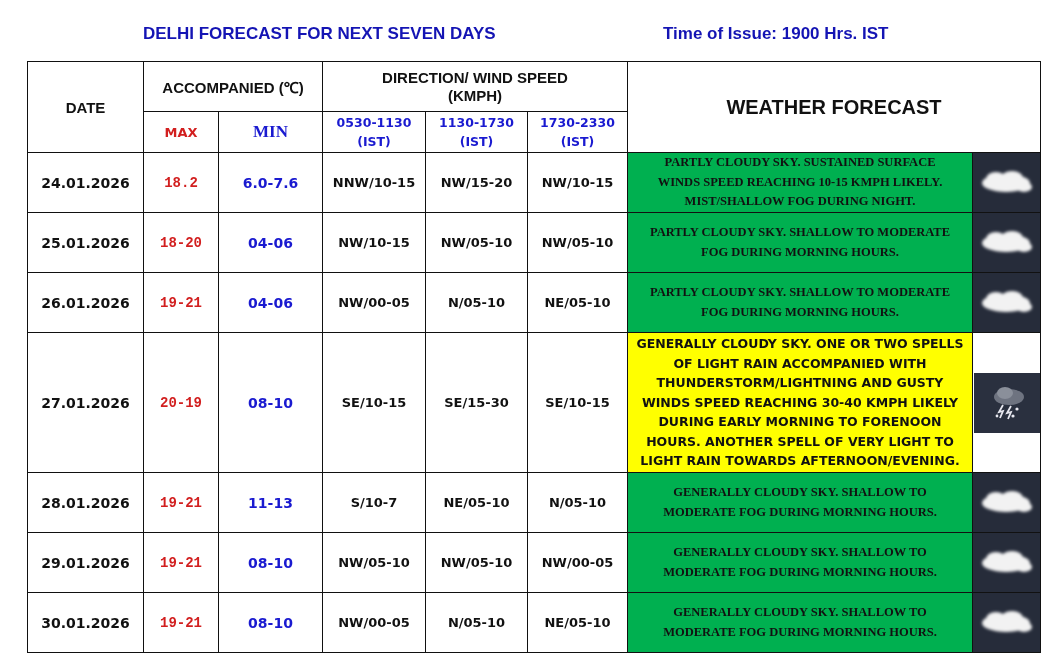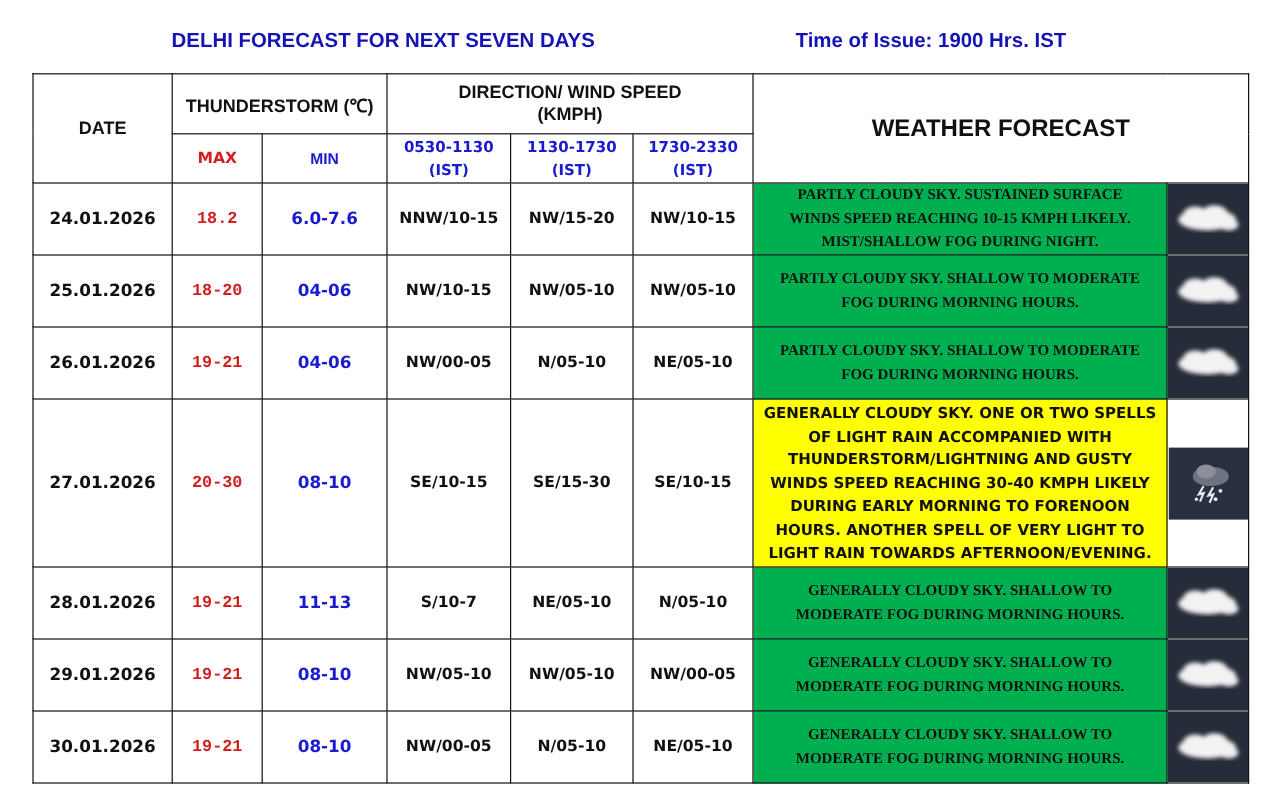--- a/index.html
+++ b/index.html
@@ -37,30 +37,30 @@
       <col style="width:104px">
       <col style="width:103px">
       <col style="width:102px">
       <col style="width:100px">
       <col style="width:345px">
       <col style="width:68px">
   </colgroup>
   <tbody>
       <tr style="height:50px">
     <td rowspan="2" class="hdr">DATE</td>
-    <td colspan="2" class="hdr">THUNDERSTORM (℃)</td>
+    <td colspan="2" class="hdr">ACCOMPANIED (℃)</td>
     <td colspan="3" class="hdr" style="line-height:18px">
       <div>DIRECTION/ WIND SPEED</div>
       <div>(KMPH)</div>
     </td>
     <td rowspan="2" colspan="2" class="hdr-big">WEATHER FORECAST</td>
   </tr>
   <tr style="height:41px">
     <td class="hdr red" style="font-family:'DejaVu Sans',sans-serif;font-size:13px">MAX</td>
-    <td class="hdr blue" style="font-family:Liberation Sans, sans-serif;font-size:13px">MIN</td>
+    <td class="hdr blue" style="font-family:Liberation Serif, serif;font-size:17px">MIN</td>
     <td class="blue sub">
           <div>0530-1130</div>
           <div>(IST)</div>
         </td>
     <td class="blue sub">
           <div>1130-1730</div>
           <div>(IST)</div>
         </td>
     <td class="blue sub">
           <div>1730-2330</div>
@@ -152,21 +152,21 @@
       <ellipse cx="20" cy="16" rx="10" ry="7"></ellipse>
       <ellipse cx="36" cy="15" rx="11" ry="7"></ellipse>
       <ellipse cx="48" cy="24" rx="8" ry="5"></ellipse>
     </g>
   </svg>
 </div>
         </td>
       </tr>
       <tr style="height: 140px;">
         <td class="date">27.01.2026</td>
-        <td class="red date">20-30</td>
+        <td class="red date">20-19</td>
         <td class="blue date">08-10</td>
         <td class="wind">SE/10-15</td>
         <td class="wind">SE/15-30</td>
         <td class="wind">SE/10-15</td>
         <td class="fc yellow">
           <div>GENERALLY CLOUDY SKY. ONE OR TWO SPELLS</div>
           <div>OF LIGHT RAIN ACCOMPANIED WITH</div>
           <div>THUNDERSTORM/LIGHTNING AND GUSTY</div>
           <div>WINDS SPEED REACHING 30-40 KMPH LIKELY</div>
           <div>DURING EARLY MORNING TO FORENOON</div>

